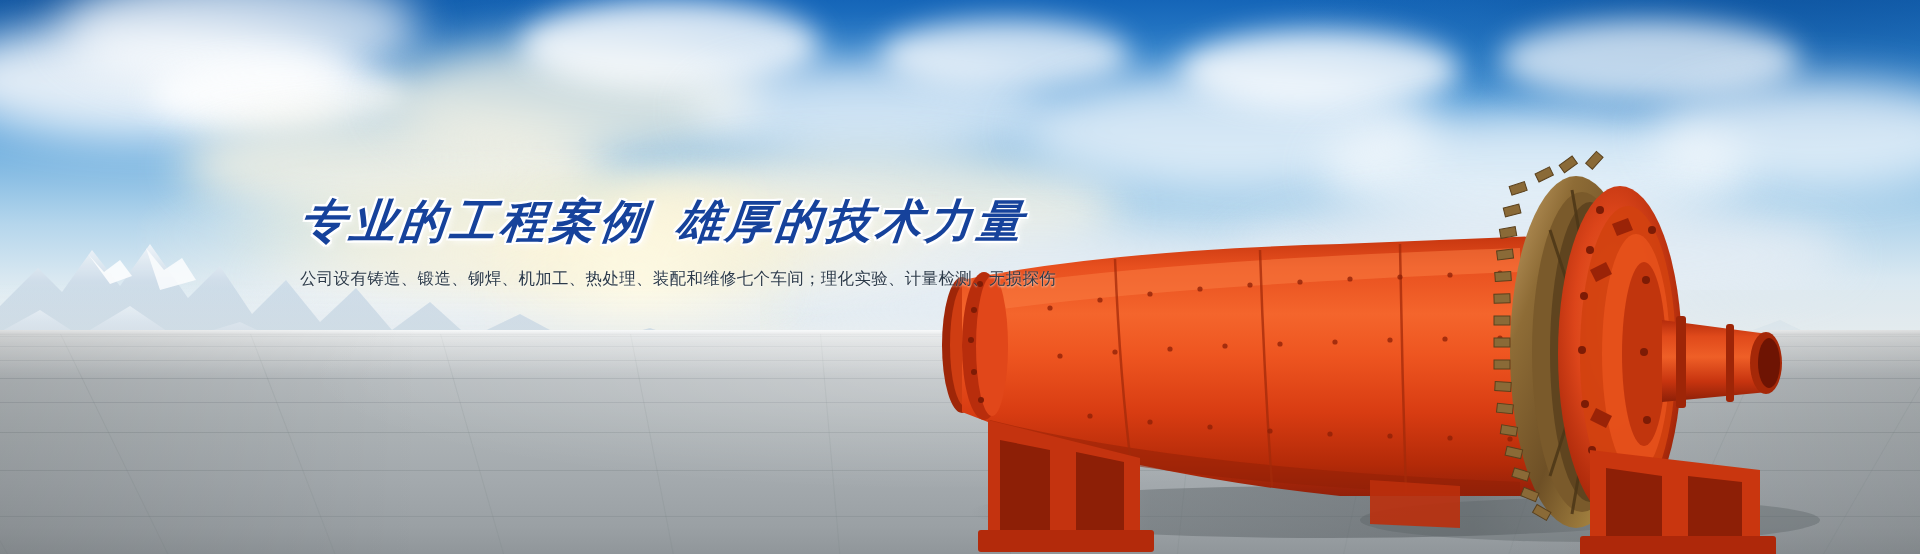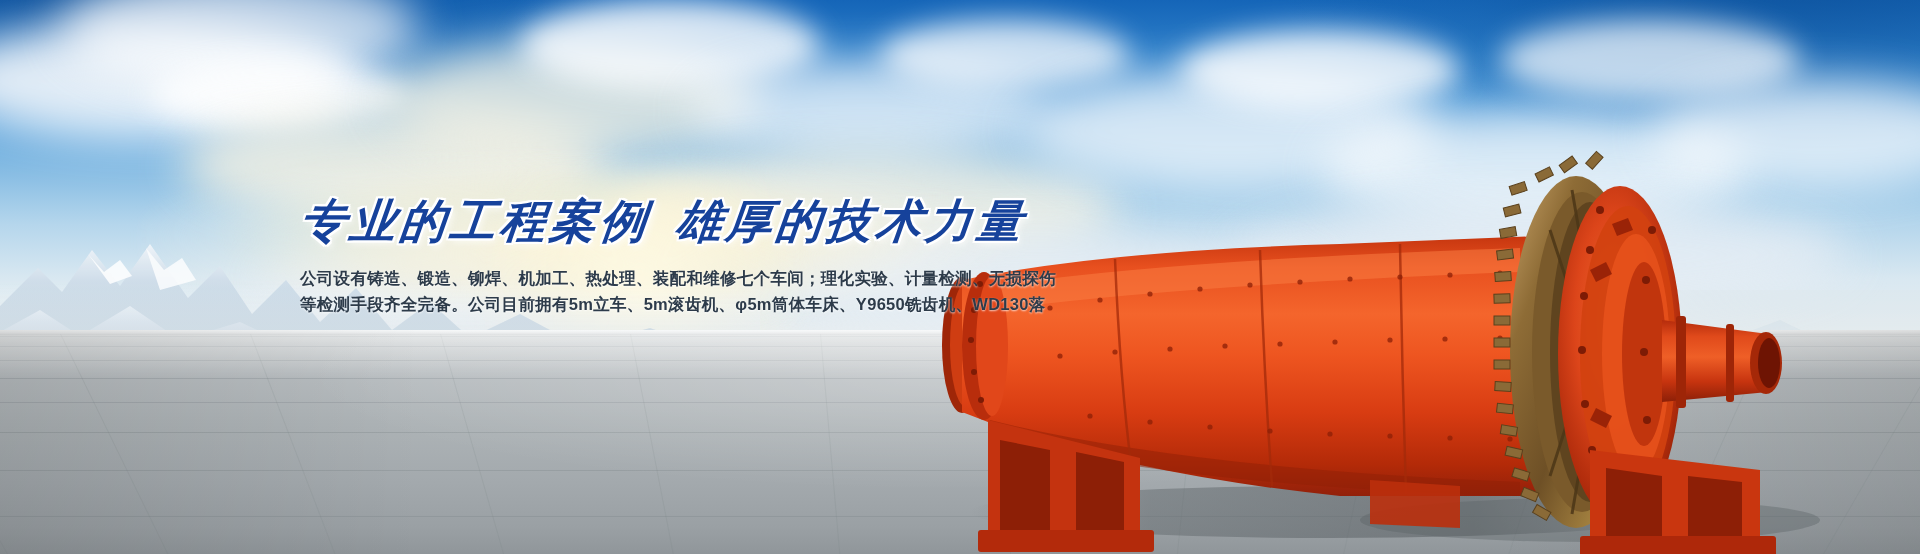--- a/index.html
+++ b/index.html
@@ -90,21 +90,21 @@
     letter-spacing:4px;
     text-shadow:
        2px 0 0 #ffffff, -2px 0 0 #ffffff, 0 2px 0 #ffffff, 0 -2px 0 #ffffff,
        2px 2px 0 #ffffff, -2px 2px 0 #ffffff, 2px -2px 0 #ffffff, -2px -2px 0 #ffffff,
        3px 3px 7px rgba(255,255,255,.9);
     white-space:nowrap;
     transform:skewX(-6deg);
     margin:0 0 18px 0;
   }
   .headline .gap{display:inline-block;width:26px;}
-  .para{margin-top:4px;font-weight:bold;}
+  .para{margin-top:4px;}
   .pline{
     font-size:16.5px;line-height:24px;color:#2d3b4a;
     letter-spacing:.3px;white-space:nowrap;
     text-shadow:0 1px 2px rgba(255,255,255,.75);
     margin:0 0 2px 0;
   }
 
   
   .machine{position:absolute;left:900px;top:120px;width:1020px;height:434px;}
 </style>
@@ -388,17 +388,16 @@
       <path d="M470,360 L470,404 L560,408 L560,366 Z" opacity=".9"></path>
     </g>
   </svg>
 
   <div class="textblock">
     <div class="headline">
       <span>专业的工程案例</span><span class="gap"></span><span>雄厚的技术力量</span>
     </div>
     <div class="para">
       <p class="pline">公司设有铸造、锻造、铆焊、机加工、热处理、装配和维修七个车间；理化实验、计量检测、无损探伤</p>
-      <p class="pline">等检测手段齐全完备。公司目前拥有5m立车、5m滚齿机、φ5m筒体车床、Y9650铣齿机、WD130落</p>
     </div>
   </div>
 
 </div>
 
 </body></html>

